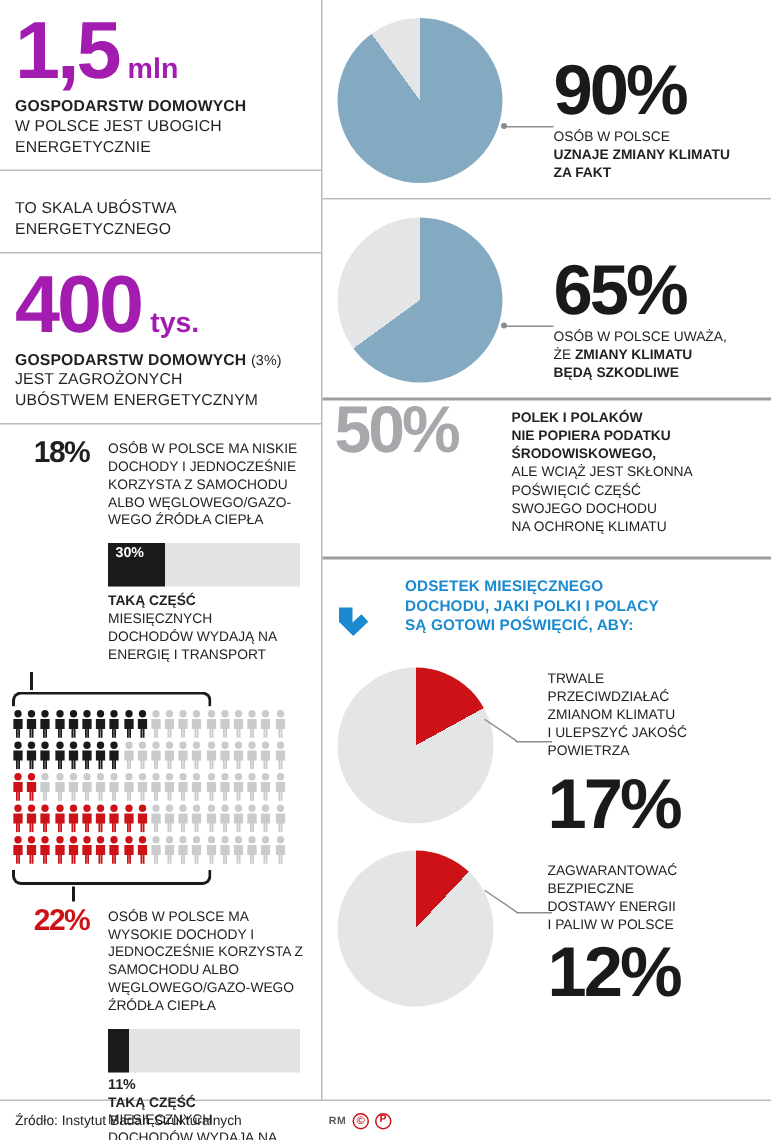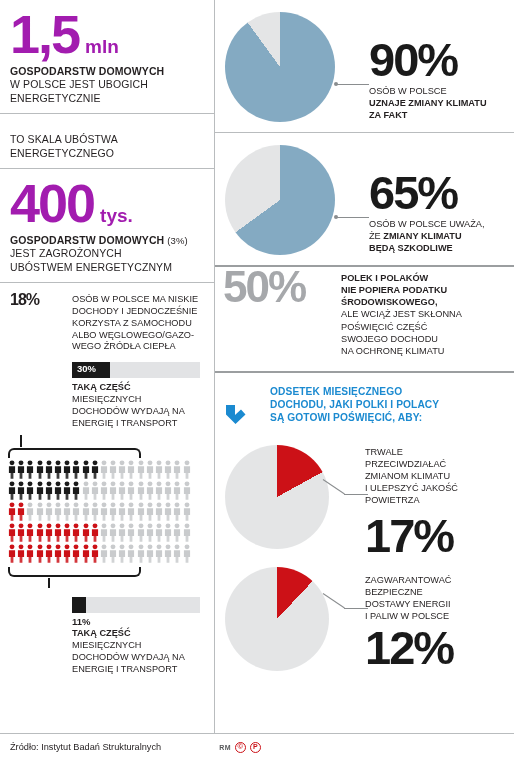--- a/index.html
+++ b/index.html
@@ -26,26 +26,26 @@
     letter-spacing:-2px; display:flex; align-items:baseline;
   }
   .bignum .n { font-size:54px; }
   .bignum .unit { font-size:19px; letter-spacing:0; margin-left:6px; font-weight:bold;}
   .capt { font-size:10.5px; line-height:1.28; margin-top:7px; text-transform:uppercase; letter-spacing:0.1px;}
   .capt b { font-weight:bold; }
   .capt .small { font-size:9.5px; font-weight:normal; }
 
   
   .pctrow { display:flex; align-items:flex-start; padding:9px 10px 0 10px; }
-  .pctnum { font-size:16px; font-weight:bold; line-height:1; width:62px; flex:0 0 62px; letter-spacing:-1px;}
+  .pctnum { font-size:20px; font-weight:bold; line-height:1; width:62px; flex:0 0 62px; letter-spacing:-1px;text-align:center;}
   .pctnum.red { color:#cc1117; }
   .pcttext { font-size:9.2px; line-height:1.28; text-transform:uppercase; padding-top:2px; }
 
   .barwrap { margin:9px 0 0 72px; width:128px; }
-  .bar { height:16px; background:#e2e3e5; position:relative; }
+  .bar { height:29px; background:#e2e3e5; position:relative; }
   .bar .fill { position:absolute; left:0; top:0; bottom:0; background:#1a1a1a; }
   .bar .lbl { position:absolute; left:5px; top:1px; font-size:9.5px; font-weight:bold; color:#ffffff; }
   .barcap { font-size:9.2px; line-height:1.3; text-transform:uppercase; margin-top:4px; }
   .barcap b { font-weight:bold; }
   .baroutlabel { font-size:9.5px; font-weight:bold; margin-top:3px; }
 
   
   .peoplewrap { padding:2px 0 0 8px; position:relative; }
   .people { display:flex; flex-direction:column; gap:2px; }
   .prow { display:flex; gap:1.2px; }
@@ -570,20 +570,24 @@
                   <circle cx="5" cy="3.6" r="3.1" fill="#c9cbcd"></circle>
                   <path d="M1.1 8 h7.8 v8.4 h-2.2 v7.3 h-1.5 v-7.3 h-0.4 v7.3 h-1.5 v-7.3 h-2.2 z" fill="#c9cbcd"></path>
                 </svg></span>
             </div>
           </div>
       </div>
 
       <div class="bracket down" style="margin-top:4px;"></div>
       <div class="stem" style="height:10px; margin-left:48px;"></div>
 
+      <div class="pctrow" style="padding-top:3px;">
+        <div class="pctnum red">22%</div>
+        <div class="pcttext">OSÓB W POLSCE MA WYSOKIE DOCHODY I JEDNOCZEŚNIE KORZYSTA Z SAMOCHODU ALBO WĘGLOWEGO/GAZO-WEGO ŹRÓDŁA CIEPŁA</div>
+      </div>
 
       <div class="barwrap">
         <div class="bar">
           <div class="fill" id="fill22" style="width: 11%;"></div>
         </div>
         <div class="baroutlabel">11%</div>
         <div class="barcap" style="margin-top:1px;">
           <b>TAKĄ CZĘŚĆ</b>
           <span>MIESIĘCZNYCH DOCHODÓW WYDAJĄ NA ENERGIĘ I TRANSPORT</span>
         </div>

